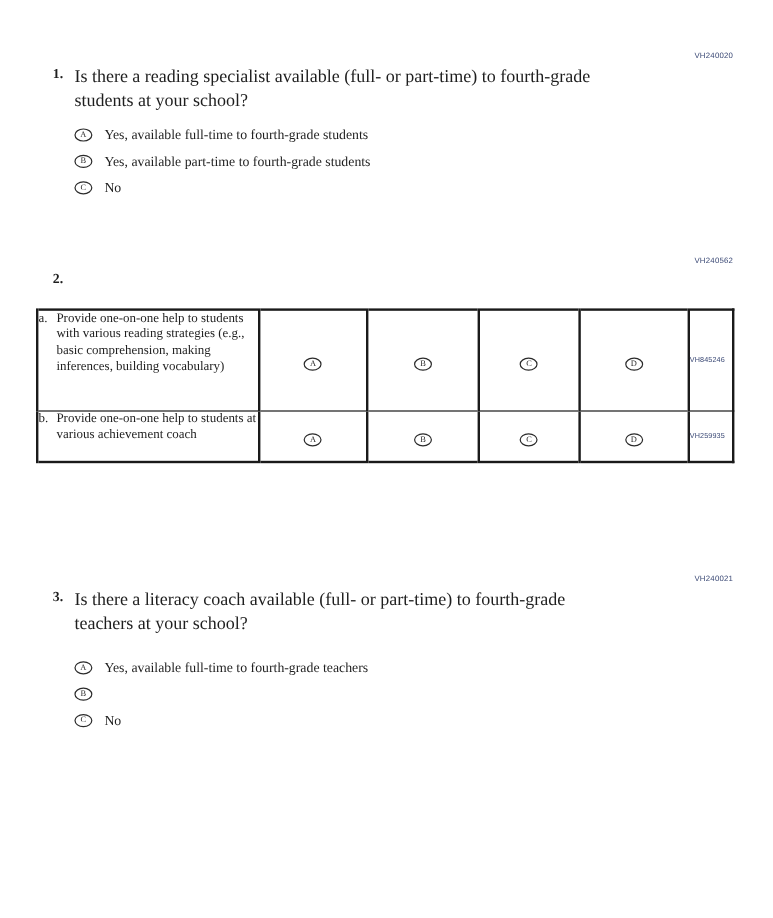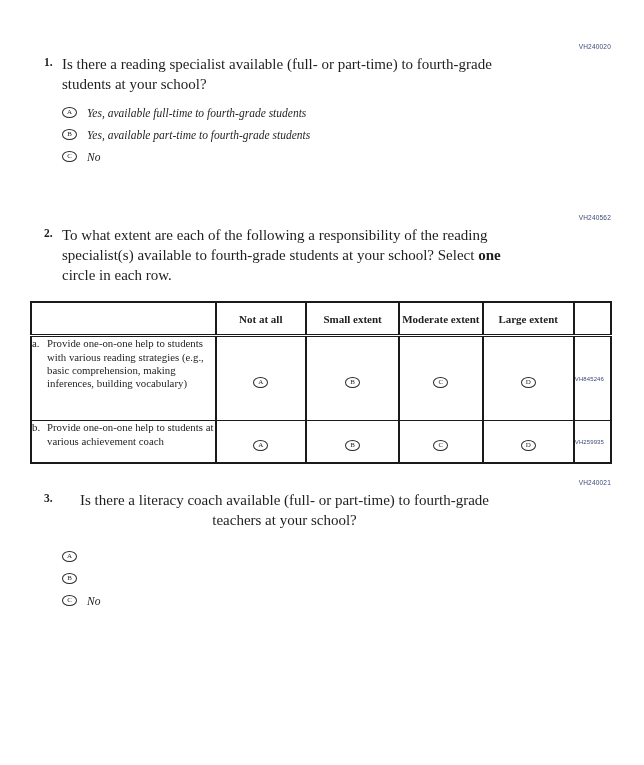--- a/index.html
+++ b/index.html
@@ -21,36 +21,36 @@
     font-family:"Liberation Sans", sans-serif;
     font-size:6.5px; letter-spacing:0.2px;
     color:#3c4a76;
   }
 
   .qrow { display:flex; margin:11px 0 0 44px; }
   .qnum { font-weight:bold; font-size:11.5px; width:18px; flex:none; line-height:1.32; }
   .qtext { font-size:15px; line-height:1.32; }
   .qtext-1 { max-width:475px; }
   .qtext-2 { max-width:475px; }
-  .qtext-3 { max-width:445px;text-align:center; }
+  .qtext-3 { max-width:445px; }
 
   .options { margin-left:62px; }
   .option { display:flex; align-items:center; margin-top:10px; height:12px; }
   .options .option:first-child { margin-top:12px; }
   #sec3 .options .option:first-child { margin-top:20px; }
 
   .bubble {
     width:13px; height:9px; flex:none;
     border:1px solid #2a2a2a; border-radius:50%;
     display:inline-flex; align-items:center; justify-content:center;
     margin-right:10px; background:#fff; box-sizing:content-box;
     cursor:pointer;
   }
   .bubble-letter { font-size:7px; line-height:1; color:#2a2a2a; }
-  .olabel { font-size:11.5px; white-space:nowrap;font-style:italic; }
+  .olabel { font-size:11.5px; white-space:nowrap; }
 
   table.resp {
     margin:16px 0 0 30px;
     border-collapse:collapse; table-layout:fixed;
     width:582px;
     border:2px solid #1a1a1a;
   }
   table.resp th, table.resp td { border-left:2px solid #1a1a1a; padding:0; }
   table.resp th {
     border-bottom:3px double #1a1a1a;
@@ -105,41 +105,32 @@
       </div>
     </div>
   </div>
 
   <div class="section" id="sec2">
     <div class="code-line">
       <span class="vcode">VH240562</span>
     </div>
     <div class="qrow">
       <span class="qnum">2.</span>
-      <div class="qtext qtext-2"><span>To what extent are each of the following a responsibility of the reading specialist(s) available to fourth-grade students at your school? Select </span><b>one</b><span> circle in each row.</span></div>
     </div>
 
     <table class="resp">
       <colgroup>
         <col style="width:184px">
           <col style="width:90px">
           <col style="width:93px">
         <col style="width:83px">
           <col style="width:91px">
           <col style="width:37px">
       </colgroup>
       <tbody>
-          <tr>
-        <th class="stub"></th>
-        <th>Not at all</th>
-        <th>Small extent</th>
-        <th>Moderate extent</th>
-        <th>Large extent</th>
-        <th></th>
-      </tr>
       <tr class="row-a">
         <td class="stub">
           <div class="stub-flex">
             <span class="stub-letter">a.</span>
             <div class="stub-text">Provide one-on-one help to students with various reading strategies (e.g., basic comprehension, making inferences, building vocabulary)</div>
           </div>
         </td>
         <td class="choice">
           <span class="bubble">
                 <span class="bubble-letter">A</span>
@@ -201,20 +192,21 @@
     </div>
     <div class="qrow">
       <span class="qnum">3.</span>
       <div class="qtext qtext-3">Is there a literacy coach available (full- or part-time) to fourth-grade teachers at your school?</div>
     </div>
     <div class="options">
       <div class="option">
         <span class="bubble">
             <span class="bubble-letter">A</span>
           </span>
+        <span class="olabel">Yes, available full-time to fourth-grade teachers</span>
       </div>
       <div class="option">
         <span class="bubble">
             <span class="bubble-letter">B</span>
           </span>
       </div>
       <div class="option">
         <span class="bubble">
             <span class="bubble-letter">C</span>
           </span>

